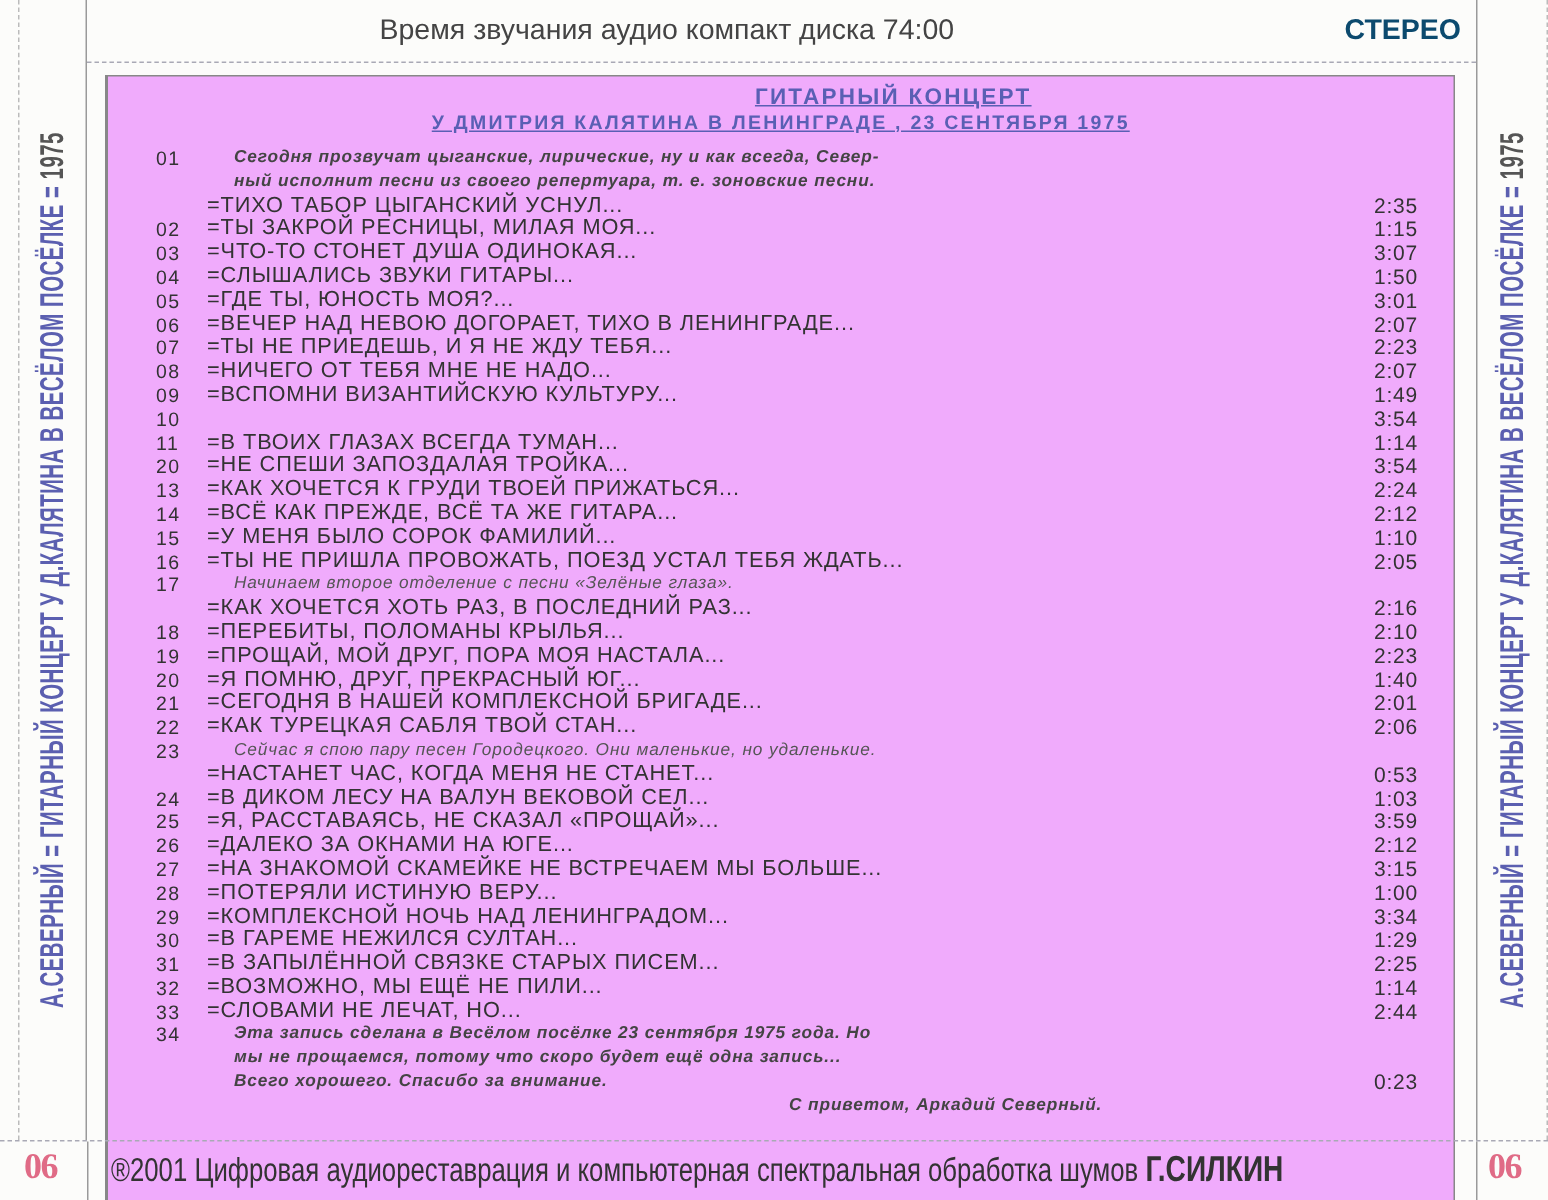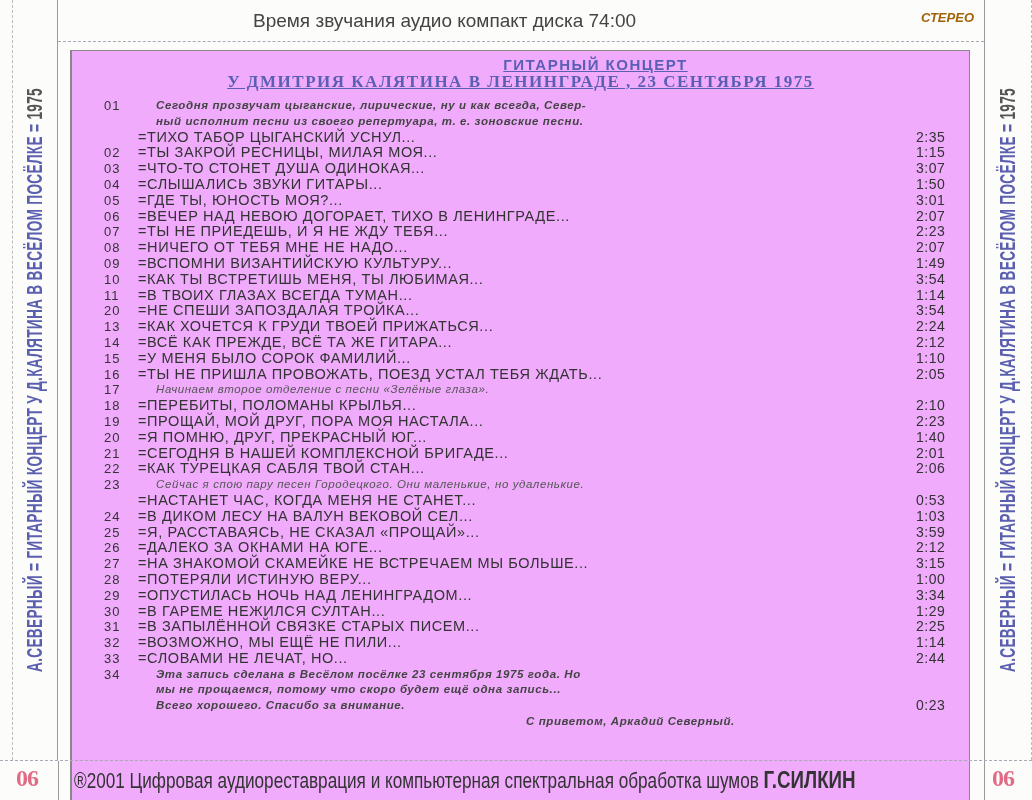--- a/index.html
+++ b/index.html
@@ -26,38 +26,38 @@
     .spine-text .yr { color: #555; }
     .spine-text .cond { display: inline-block; transform: scaleX(0.62); transform-origin: center; }
 
     
     .header {
       position: absolute; left: 58px; top: 0; width: 926px; height: 42px;
       border-bottom: 1px dashed #a9a9b5;
       display: flex; align-items: center;
     }
     .header .runtime { position: absolute; left: 195px; top: 10px; font-size: 19px; font-weight: normal; color: #444; }
-    .header .stereo { position: absolute; right: 10px; top: 10px; font-size: 13px; font-weight: bold; color: #a16207; font-style: italic; }
+    .header .stereo { position: absolute; right: 10px; top: 10px; font-size: 19px; font-weight: bold; color: #0c4a6e; }
 
     
     .frame {
       position: absolute; left: 70px; top: 50px; width: 900px; height: 770px;
       border: 1px solid #888;
       border-left-width: 2px;
       background: #f0abfc;
     }
 
     .title-block { position: absolute; left: 0; top: 5px; width: 100%; text-align: center; }
     .title1 {
       display: block; margin-left: 150px; font-size: 15px; font-weight: bold; color: #5a5fb4;
       text-decoration: underline; letter-spacing: 1.5px; line-height: 17px;
     }
     .title2 {
-      display: block; margin-left: 0; font-size: 17px; font-weight: bold; color: #5a5fb4;
-      text-decoration: underline; letter-spacing: 1.5px; line-height: 17px; font-family: Liberation Serif, serif;
+      display: block; margin-left: 0; font-size: 13px; font-weight: bold; color: #5a5fb4;
+      text-decoration: underline; letter-spacing: 1.5px; line-height: 17px;
     }
 
     .tracklist { position: absolute; left: 0; top: 47px; width: 100%; }
     .row { position: relative; height: 15.8px; line-height: 15.8px; white-space: nowrap; text-align: right; }
     .row .num { position: absolute; left: 32px; font-size: 13px; color: #333; letter-spacing: 1px; }
     .row .title { position: absolute; left: 66px; font-size: 14.5px; font-weight: normal; color: #333; letter-spacing: 0.6px; }
     .row .time { position: absolute; left: 844px; font-size: 14px; color: #333; letter-spacing: 0.5px; }
     .row .note { position: absolute; left: 84px; font-size: 11.5px; font-style: italic; font-weight: bold; color: #444; letter-spacing: 0.6px; }
     .row .note.plain { font-weight: normal; color: #555; }
     .row .note.sign { left: 454px; }
@@ -167,21 +167,20 @@
           <span class="title">=НИЧЕГО ОТ ТЕБЯ МНЕ НЕ НАДО...</span>
           <span class="time">2:07</span>
         </div>
         <div class="row">
           <span class="num">09</span>
           <span class="title">=ВСПОМНИ ВИЗАНТИЙСКУЮ КУЛЬТУРУ...</span>
           <span class="time">1:49</span>
         </div>
         <div class="row">
           <span class="num">10</span>
-          <span class="title">=КАК ТЫ ВСТРЕТИШЬ МЕНЯ, ТЫ ЛЮБИМАЯ...</span>
           <span class="time">3:54</span>
         </div>
         <div class="row">
           <span class="num">11</span>
           <span class="title">=В ТВОИХ ГЛАЗАХ ВСЕГДА ТУМАН...</span>
           <span class="time">1:14</span>
         </div>
         <div class="row">
           <span class="num">20</span>
           <span class="title">=НЕ СПЕШИ ЗАПОЗДАЛАЯ ТРОЙКА...</span>
@@ -205,20 +204,24 @@
         <div class="row">
           <span class="num">16</span>
           <span class="title">=ТЫ НЕ ПРИШЛА ПРОВОЖАТЬ, ПОЕЗД УСТАЛ ТЕБЯ ЖДАТЬ...</span>
           <span class="time">2:05</span>
         </div>
         <div class="row">
           <span class="num">17</span>
           <span class="note plain">Начинаем второе отделение с песни «Зелёные глаза».</span>
         </div>
         <div class="row">
+          <span class="title">=КАК ХОЧЕТСЯ ХОТЬ РАЗ, В ПОСЛЕДНИЙ РАЗ...</span>
+          <span class="time">2:16</span>
+        </div>
+        <div class="row">
           <span class="num">18</span>
           <span class="title">=ПЕРЕБИТЫ, ПОЛОМАНЫ КРЫЛЬЯ...</span>
           <span class="time">2:10</span>
         </div>
         <div class="row">
           <span class="num">19</span>
           <span class="title">=ПРОЩАЙ, МОЙ ДРУГ, ПОРА МОЯ НАСТАЛА...</span>
           <span class="time">2:23</span>
         </div>
         <div class="row">
@@ -264,21 +267,21 @@
           <span class="title">=НА ЗНАКОМОЙ СКАМЕЙКЕ НЕ ВСТРЕЧАЕМ МЫ БОЛЬШЕ...</span>
           <span class="time">3:15</span>
         </div>
         <div class="row">
           <span class="num">28</span>
           <span class="title">=ПОТЕРЯЛИ ИСТИНУЮ ВЕРУ...</span>
           <span class="time">1:00</span>
         </div>
         <div class="row">
           <span class="num">29</span>
-          <span class="title">=ОПУСТИЛАСЬ НОЧЬ НАД ЛЕНИНГРАДОМ...</span>
+          <span class="title">=КОМПЛЕКСНОЙ НОЧЬ НАД ЛЕНИНГРАДОМ...</span>
           <span class="time">3:34</span>
         </div>
         <div class="row">
           <span class="num">30</span>
           <span class="title">=В ГАРЕМЕ НЕЖИЛСЯ СУЛТАН...</span>
           <span class="time">1:29</span>
         </div>
         <div class="row">
           <span class="num">31</span>
           <span class="title">=В ЗАПЫЛЁННОЙ СВЯЗКЕ СТАРЫХ ПИСЕМ...</span>

